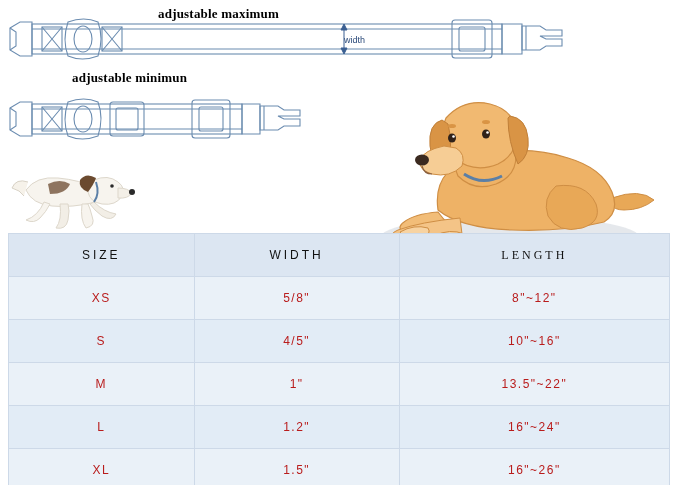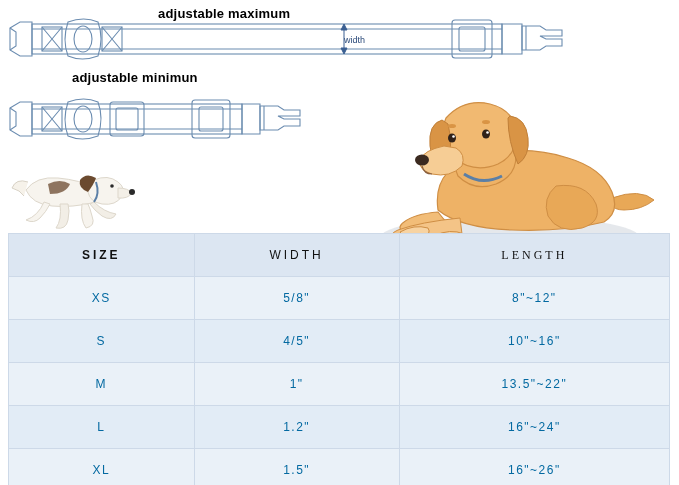--- a/index.html
+++ b/index.html
@@ -25,20 +25,21 @@
   #collar-max { left: 6px; top: 8px; width: 560px; height: 62px; }
   #collar-min { left: 6px; top: 88px; width: 300px; height: 62px; }
 
   .diagram-label {
     position: absolute;
     font-weight: bold;
     font-size: 13px;
     color: #000;
     letter-spacing: 0.2px;
     white-space: nowrap;
+    font-family: Liberation Serif, serif;
   }
   #label-max { left: 158px; top: 6px; }
   #label-min { left: 72px; top: 70px; }
 
   .width-label {
     position: absolute;
     left: 344px;
     top: 35px;
     font-size: 9px;
     color: #2b4a7a;
@@ -57,32 +58,32 @@
     border-collapse: collapse;
     table-layout: fixed;
   }
   .size-table td, .size-table th {
     border: 1px solid #cdd9e8;
     height: 40px;
     text-align: center;
     vertical-align: middle;
     font-size: 12px;
     font-family: "Liberation Sans", sans-serif;
-    color: #0369a1;
+    color: #b91c1c;
     letter-spacing: 1.5px;
     font-weight: normal;
   }
   .size-table thead th {
     background: #dce6f2;
     color: #111;
     letter-spacing: 3px;
   }
   .size-table tbody tr td { background: #eaf1f8; }
   .size-table tbody tr:nth-child(even) td { background: #e2ecf6; }
-  .size-table .col-size { width: 28%; font-weight: bold; }
+  .size-table .col-size { width: 28%; }
   .size-table .col-width { width: 31%; }
   .size-table .col-length { width: 41%; font-family: Liberation Serif, serif; }
 </style>
 </head>
 <body>
 
 <div class="page">
 
   <div class="collar-block" id="collar-max">
     <svg width="560" height="62" viewBox="0 0 560 62">

